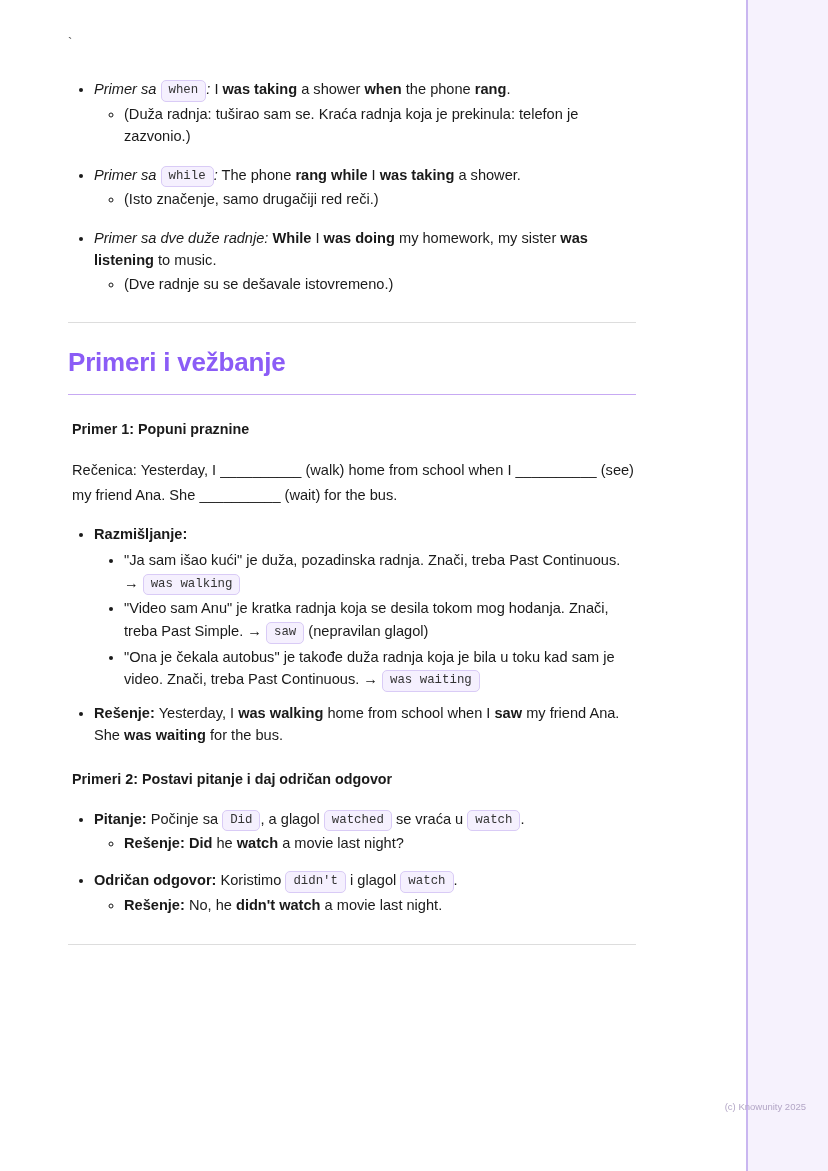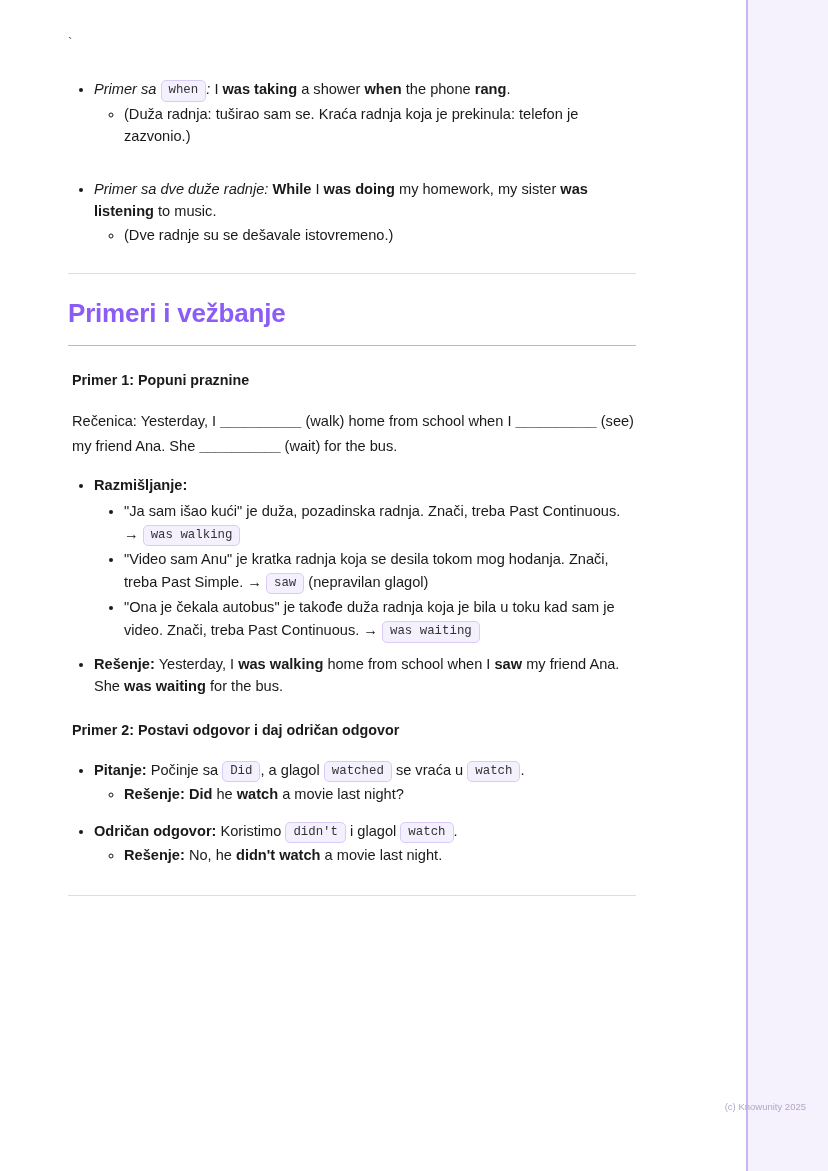--- a/index.html
+++ b/index.html
@@ -110,21 +110,21 @@
   p {
     margin: 0 0 14px 4px;
     font-size: 14.6px;
     line-height: 1.75;
   }
   p.sub-head {
     font-weight: bold;
     font-size: 14.3px;
     margin-bottom: 16px;
   }
-  .blank { letter-spacing: 0px; font-weight: bold; }
+  .blank { letter-spacing: 0px; }
   .footer {
     position: absolute;
     right: 22px;
     top: 1101px;
     font-size: 9.5px;
     color: #b3a6c6;
     font-family: "Liberation Sans", sans-serif;
   }
 </style>
 </head>
@@ -145,20 +145,30 @@
           <span class="em">Primer sa</span>
           <code>when</code><span class="em">:</span>
           <span>I <span class="b">was taking</span> a shower <span class="b">when</span> the phone <span class="b">rang</span>.</span>
           <ul class="lvl2">
             <li>(Duža radnja: tuširao sam se. Kraća radnja koja je prekinula: telefon je zazvonio.)</li>
           </ul>
         </li>
       </ul>
       <div style="height:14px"></div>
 
+      <ul class="lvl1">
+        <li>
+          <span class="em">Primer sa</span>
+          <code>while</code><span class="em">:</span>
+          <span>The phone <span class="b">rang while</span> I <span class="b">was taking</span> a shower.</span>
+          <ul class="lvl2">
+            <li>(Isto značenje, samo drugačiji red reči.)</li>
+          </ul>
+        </li>
+      </ul>
       <div style="height:14px"></div>
 
       <ul class="lvl1">
         <li>
           <span class="em">Primer sa dve duže radnje:</span>
           <span> <span class="b">While</span> I <span class="b">was doing</span> my homework, my sister <span class="b">was listening</span> to music.</span>
           <ul class="lvl2">
             <li>(Dve radnje su se dešavale istovremeno.)</li>
           </ul>
         </li>
@@ -195,21 +205,21 @@
             <code>was waiting</code>
           </li>
         </ul>
       </li>
       <li style="margin-top:10px">
         <span class="b">Rešenje:</span>
         <span> Yesterday, I <span class="b">was walking</span> home from school when I <span class="b">saw</span> my friend Ana. She <span class="b">was waiting</span> for the bus.</span>
       </li>
     </ul>
 
-    <p class="sub-head" style="margin-top:20px">Primer 2: Postavi odgovor i daj odričan odgovor</p>
+    <p class="sub-head" style="margin-top:20px">Primeri 2: Postavi pitanje i daj odričan odgovor</p>
 
 
     <ul class="lvl1">
       <li>
         <span class="b">Pitanje:</span><span> Počinje sa </span><code>Did</code><span>, a glagol </span><code>watched</code><span> se vraća u </span><code>watch</code><span>.</span>
         <ul class="lvl2">
           <li>
             <span class="b">Rešenje:</span>
             <span> <span class="b">Did</span> he <span class="b">watch</span> a movie last night?</span>
           </li>

